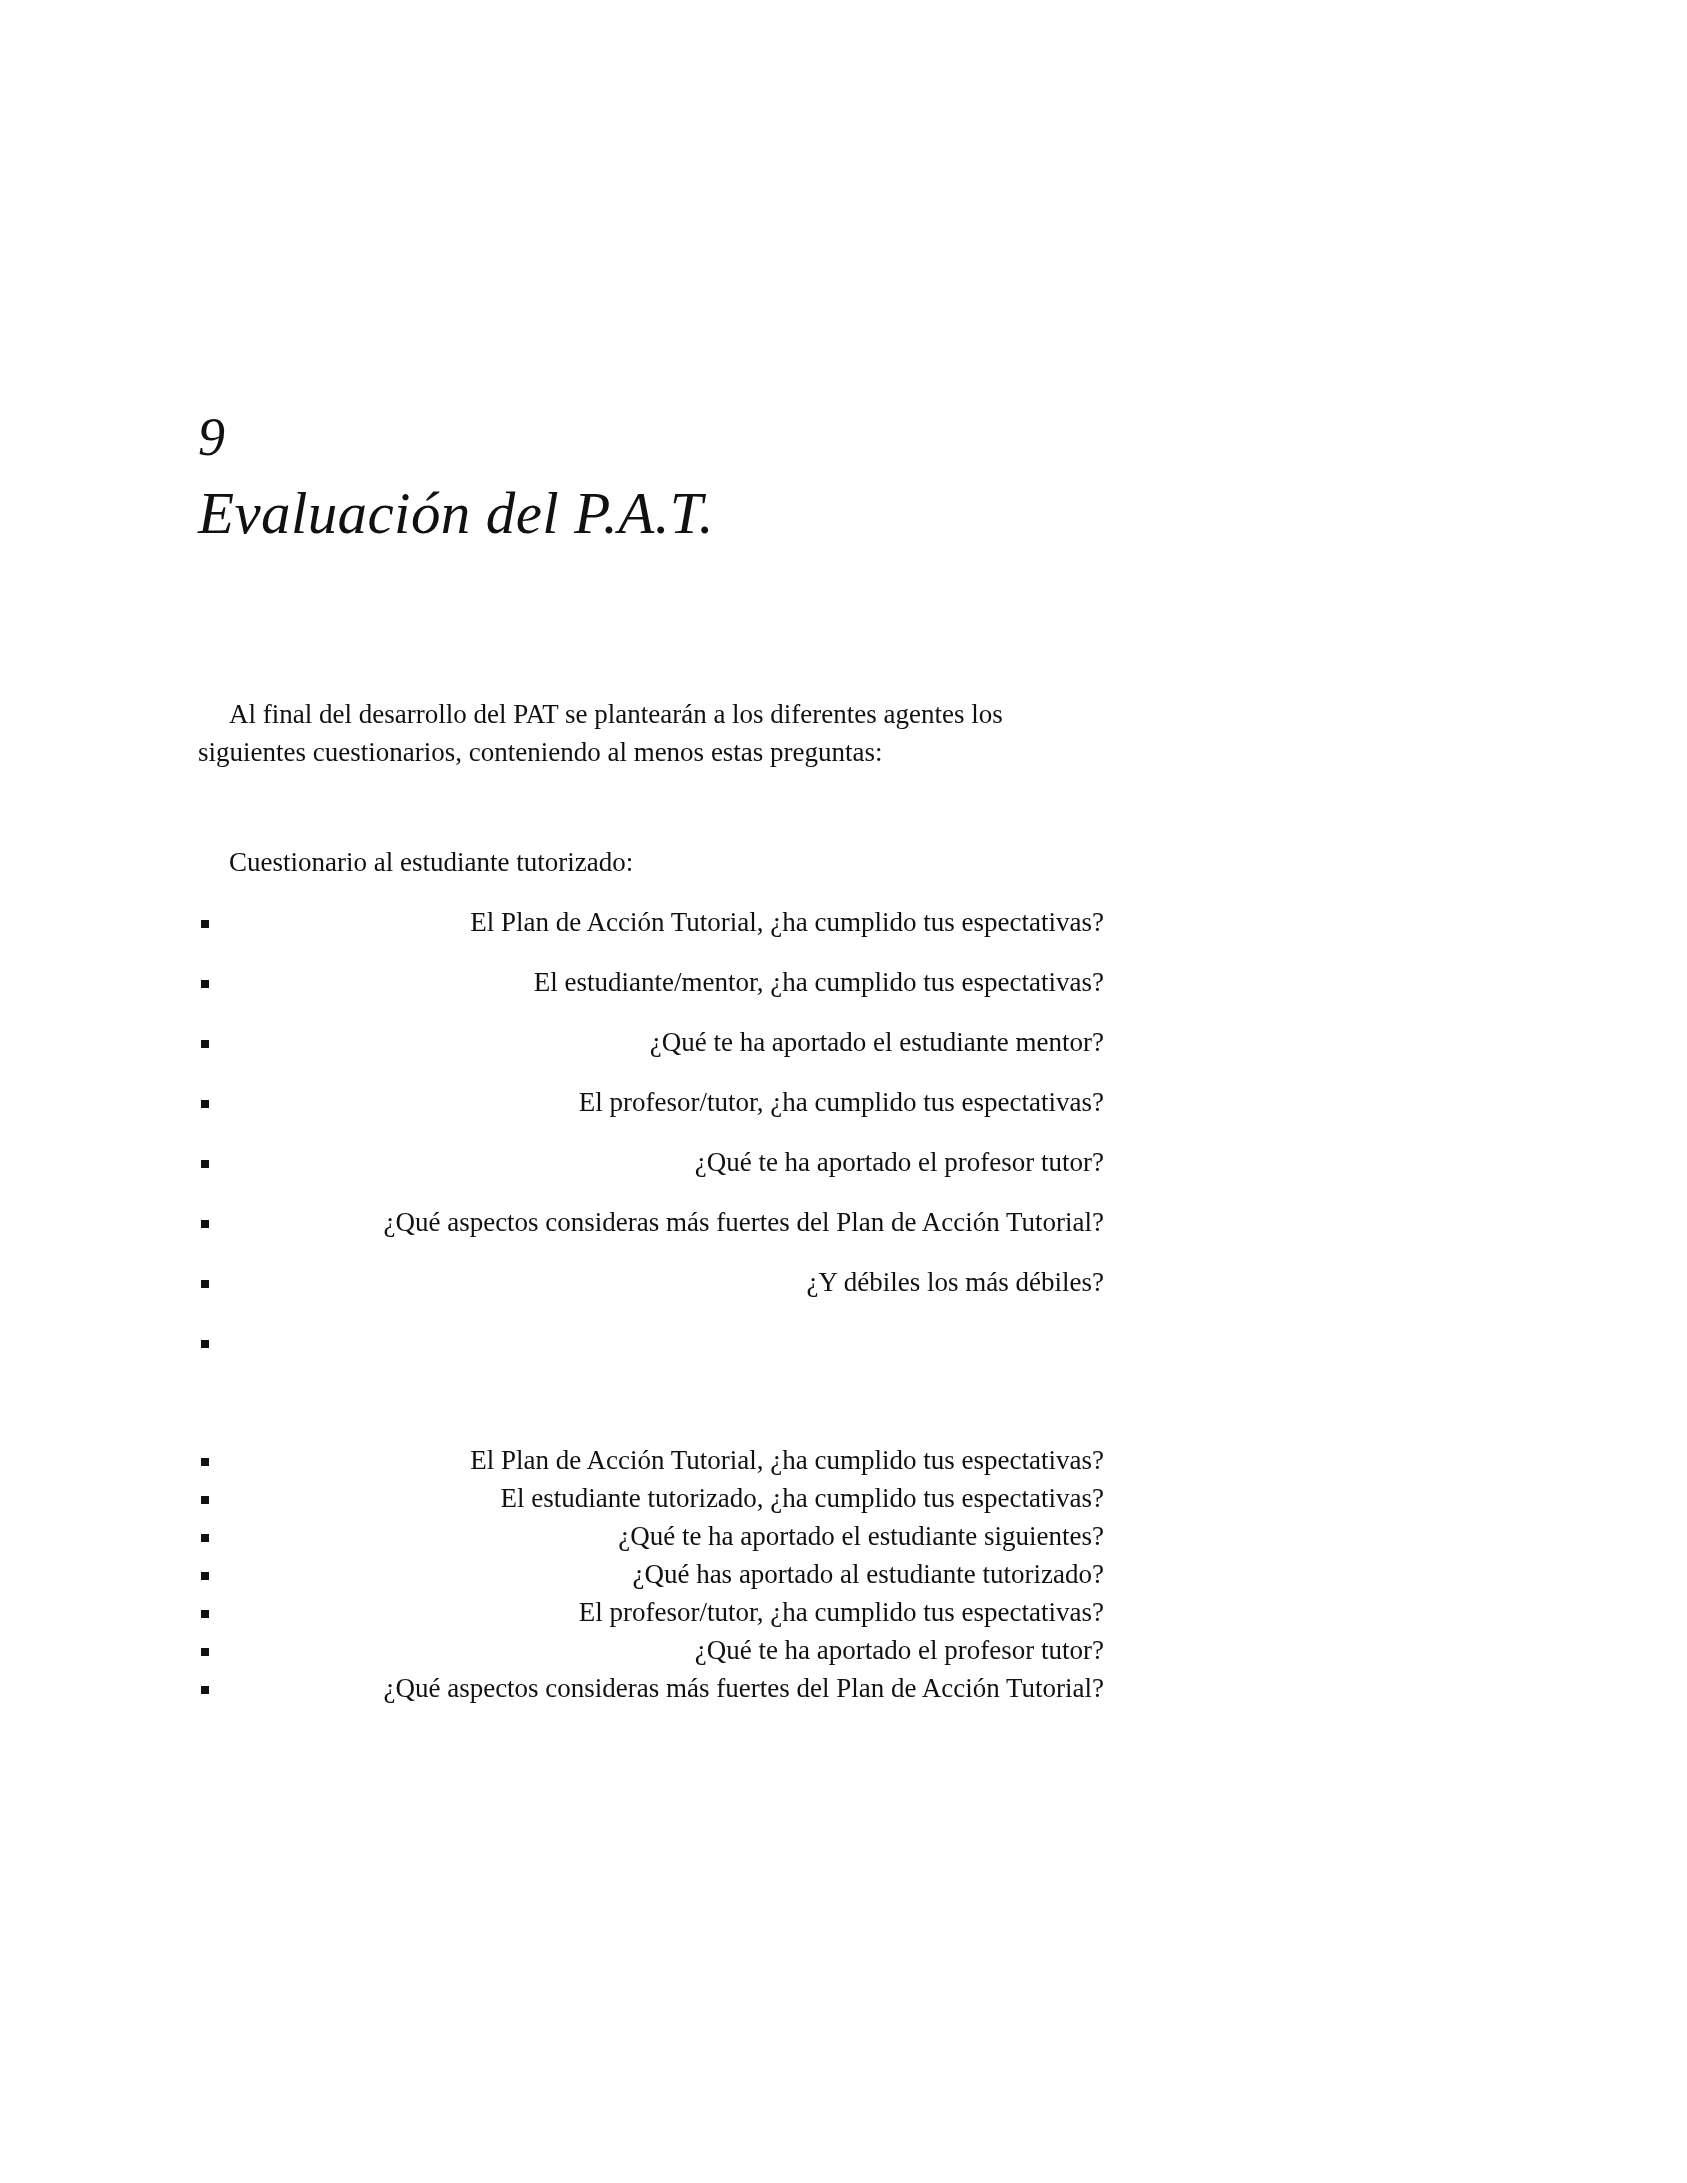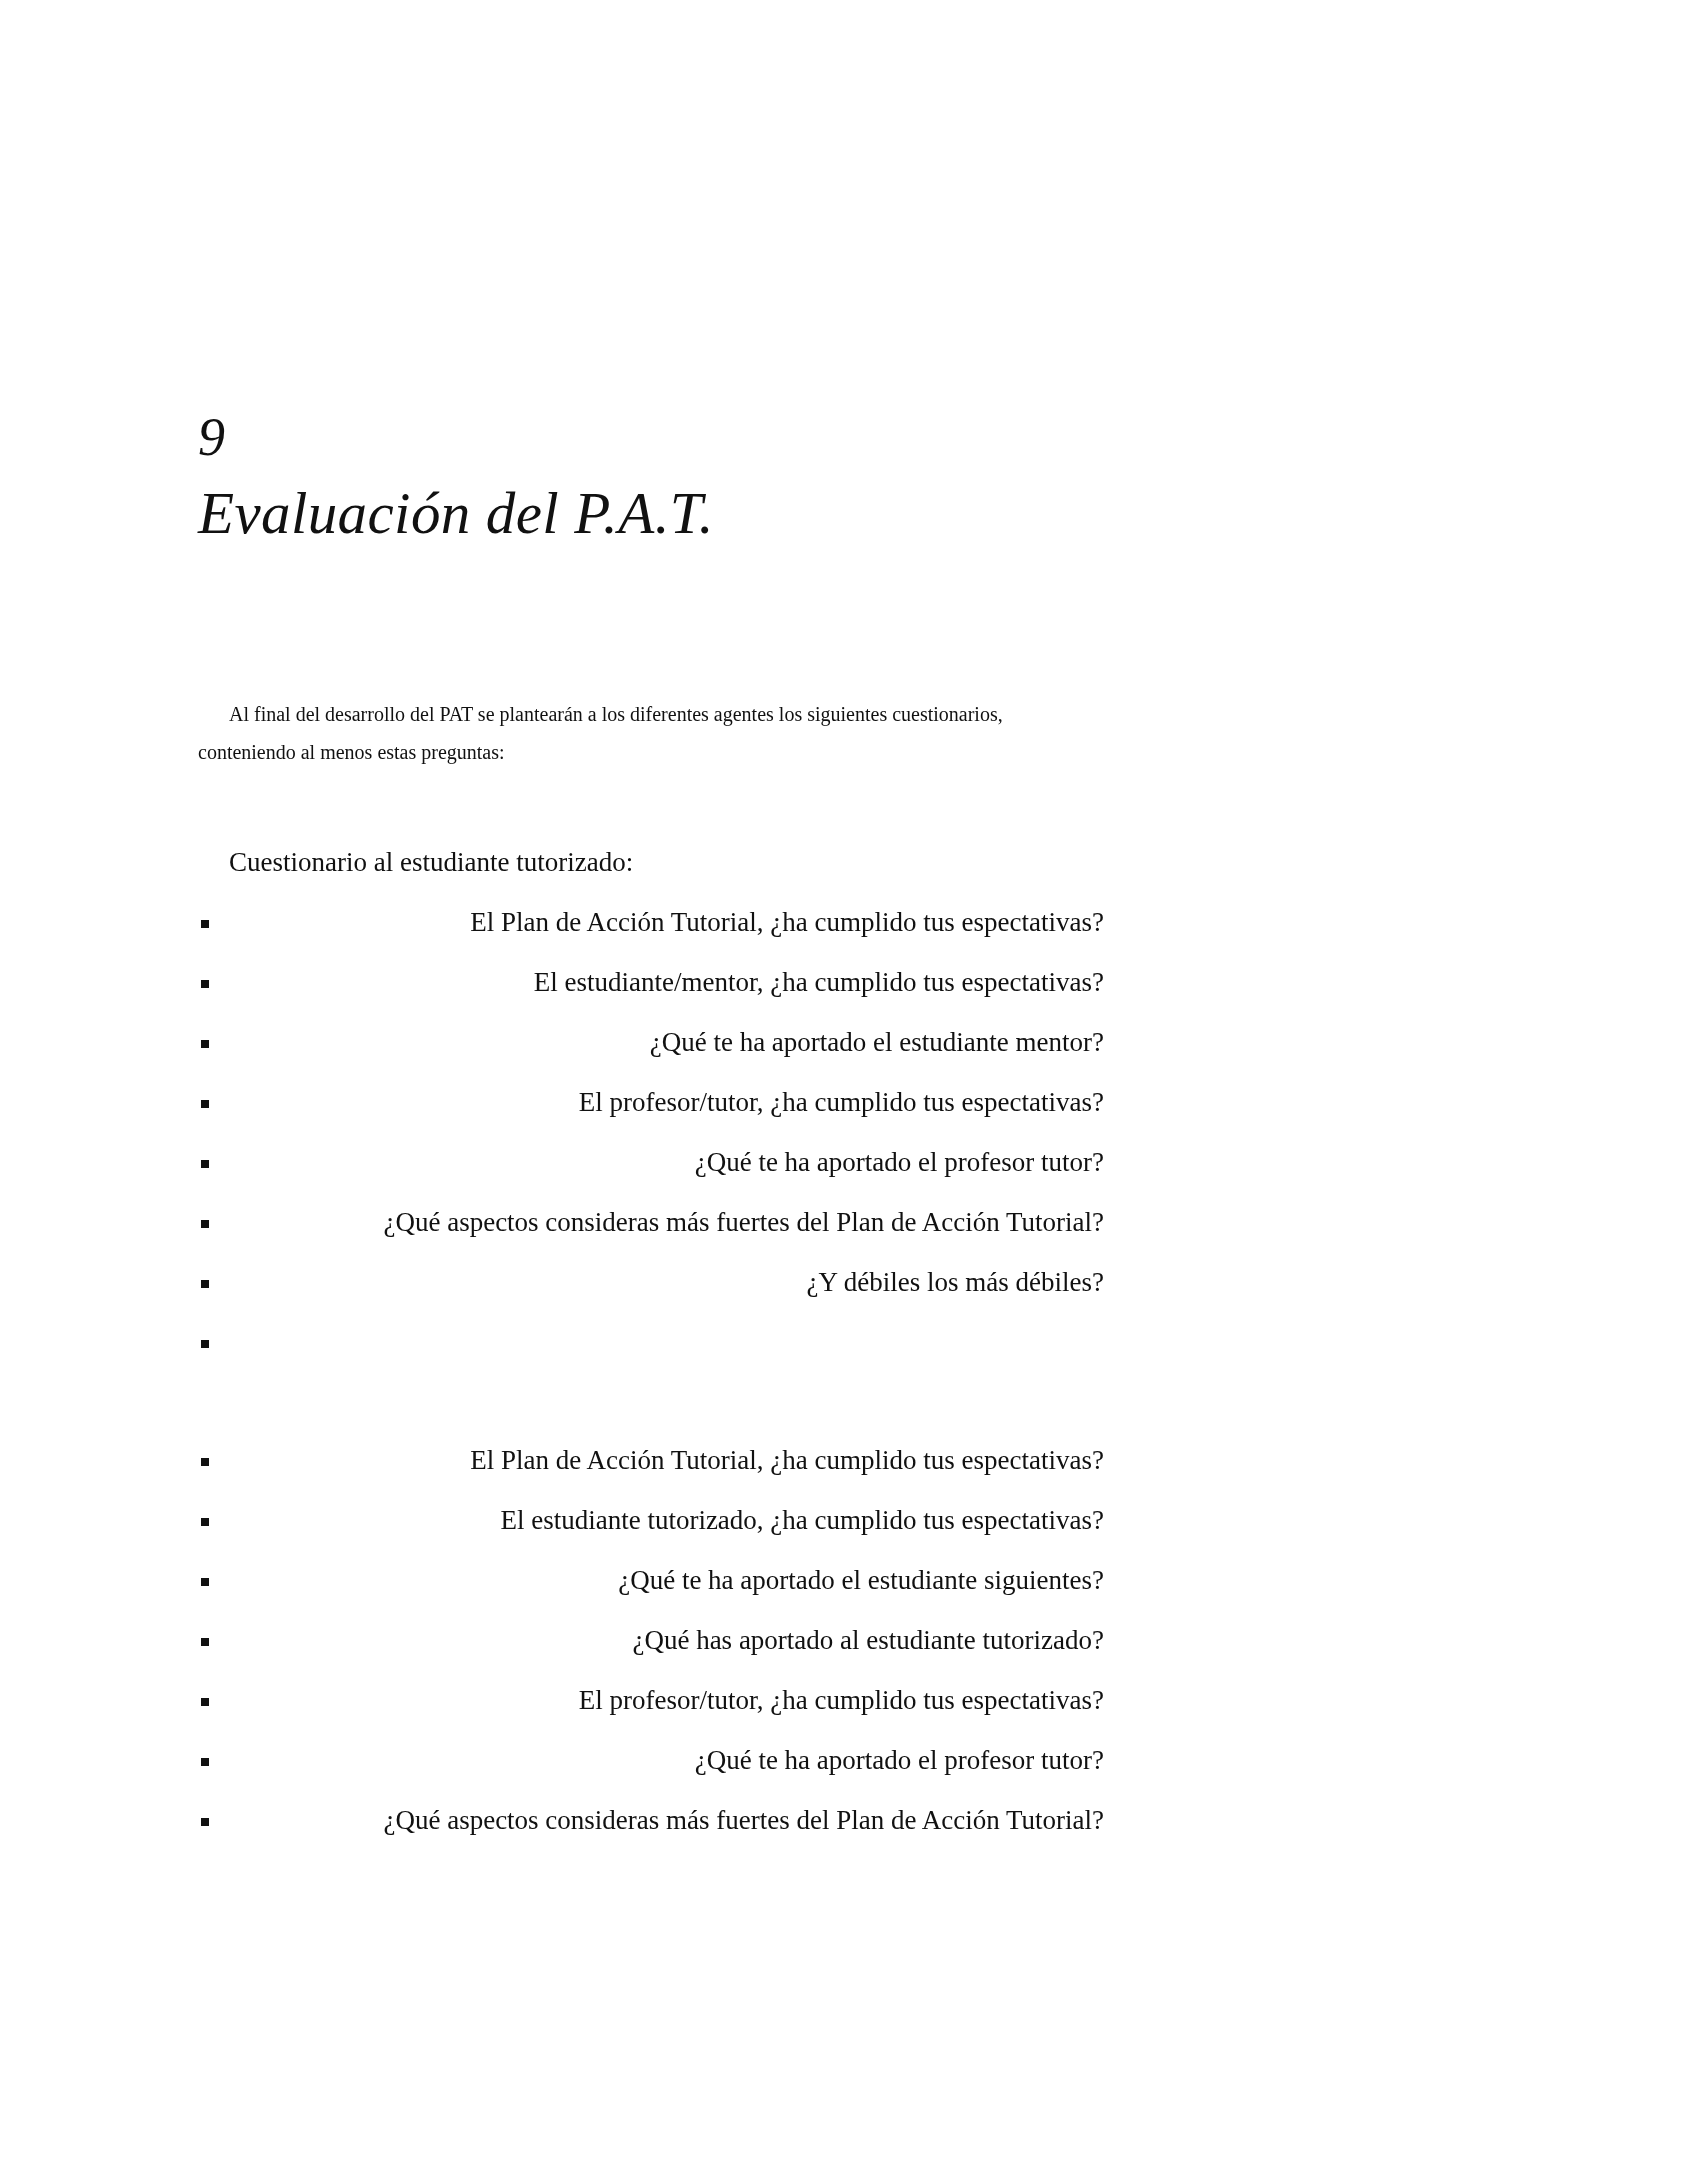--- a/index.html
+++ b/index.html
@@ -38,21 +38,21 @@
     font-size: 59px;
     line-height: 74px;
     white-space: nowrap;
     letter-spacing: 0.4px;
   }
   .intro {
     position: absolute;
     top: 695px;
     left: 0;
     width: 857px;
-    font-size: 20px;
+    font-size: 27px;
     line-height: 38px;
     text-indent: 31px;
     margin: 0;
   }
   .section {
     position: absolute;
     left: 0;
     width: 906px;
   }
   .section-label {
@@ -82,21 +82,21 @@
     width: 8.2px;
     height: 8.2px;
     background: #111111;
   }
   .section-1 { top: 843px; }
   .section-1 .qlist { margin-top: 22px; }
   .section-1 .qitem + .qitem { margin-top: 22px; }
 
   .section-2 { top: 1419px; }
   .section-2 .qlist { margin-top: 22px; }
-  .section-2 .qitem + .qitem { margin-top: 22px; }
+  .section-2 .qitem + .qitem { }
 </style>
 </head>
 <body>
 
 <div class="page">
 
   <div class="chapter-number">9</div>
   <h1 class="chapter-title" style="margin:0;font-weight:normal;">Evaluación del P.A.T.</h1>
 
   <p class="intro">Al final del desarrollo del PAT se plantearán a los diferentes agentes los siguientes cuestionarios, conteniendo al menos estas preguntas:</p>

